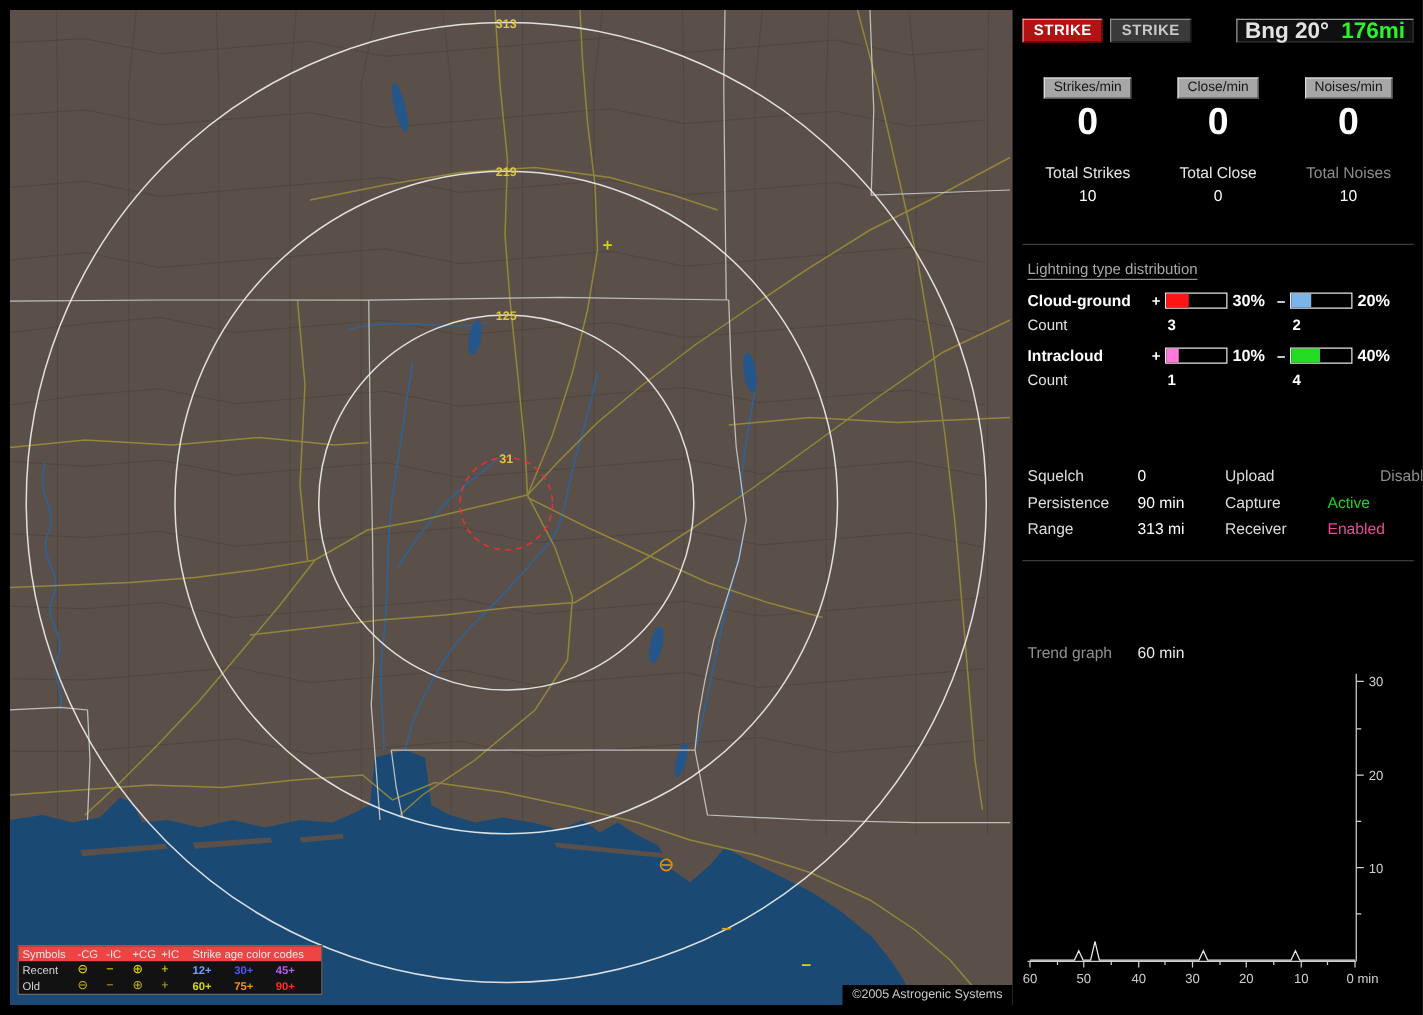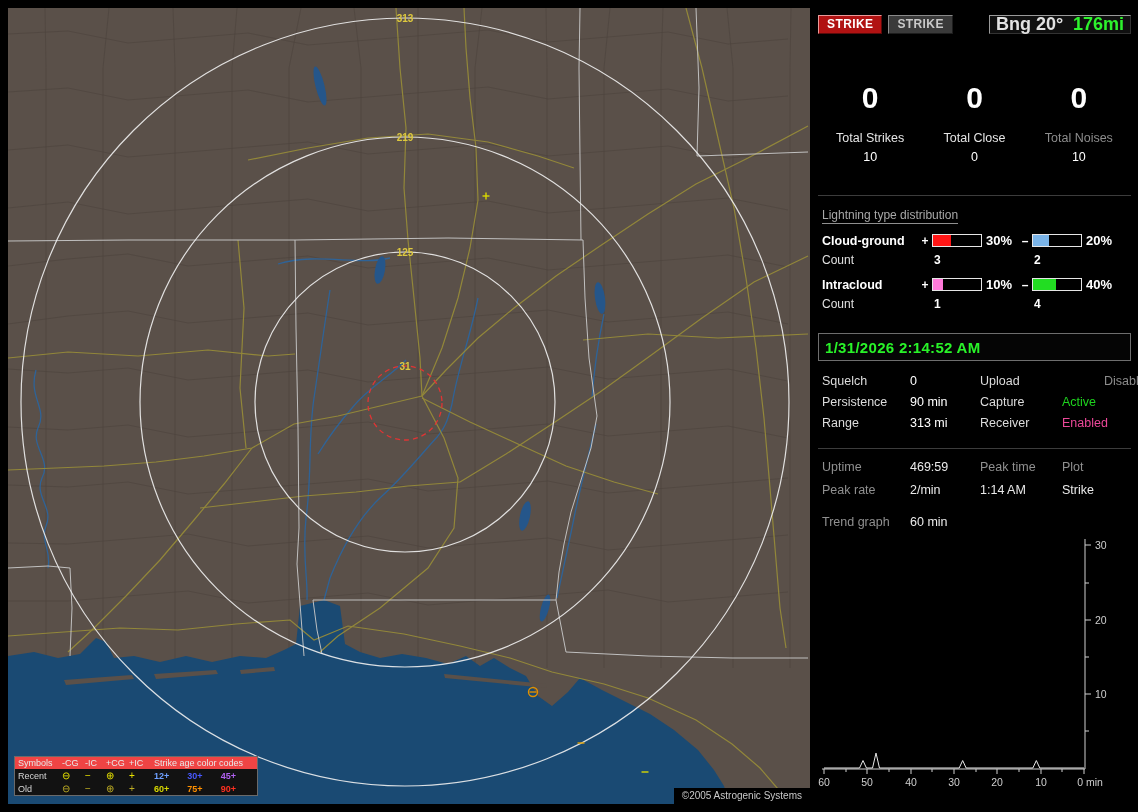--- a/index.html
+++ b/index.html
@@ -195,20 +195,25 @@
 
   <div class="topbar">
     <button type="button" class="btn strike">STRIKE</button>
     <button type="button" class="btn noise">STRIKE</button>
     <div class="bng">
       <span>Bng 20°</span>
       <span class="dist-val">176mi</span>
     </div>
   </div>
 
+  <div class="cols3" style="top:54px;">
+    <div><span class="chip">Strikes/min</span></div>
+    <div><span class="chip">Close/min</span></div>
+    <div><span class="chip">Noises/min</span></div>
+  </div>
 
   <div class="cols3" style="top:74px;">
     <div class="bigzero">0</div>
     <div class="bigzero">0</div>
     <div class="bigzero">0</div>
   </div>
 
   <div class="cols3" style="top:123px;">
     <div>
       <span class="tot-label">Total Strikes</span>
@@ -269,54 +274,40 @@
       <span class="count-label">Count</span>
       <span></span>
       <span class="count-val">1</span>
       <span></span>
         <span></span>
       <span class="count-val">4</span>
       <span></span>
     </div>
   </div>
 
-  <div class="tsbox">
-    <span>1/31/2026 2:14:52 AM</span>
-  </div>
 
   <div class="settings">
     <span class="set-label">Squelch</span>
     <span class="set-value">0</span>
     <span class="set-label">Upload</span>
     <span class="set-value" style="color: rgb(141, 141, 141); margin-left: 42px;">Disabled</span>
 
     <span class="set-label">Persistence</span>
     <span class="set-value">90 min</span>
     <span class="set-label">Capture</span>
     <span class="set-value" style="color: rgb(30, 211, 30);">Active</span>
 
     <span class="set-label">Range</span>
     <span class="set-value">313 mi</span>
     <span class="set-label">Receiver</span>
     <span class="set-value" style="color: #ec4899;">Enabled</span>
   </div>
 
   <div class="hr" style="top:440px;"></div>
 
-  <div class="stats">
-    <span class="stat-label">Uptime</span>
-    <span class="stat-value">469:59</span>
-    <span class="stat-label">Peak time</span>
-    <span class="stat-label">Plot</span>
-
-    <span class="stat-label">Peak rate</span>
-    <span class="stat-value">2/min</span>
-    <span class="stat-value">1:14 AM</span>
-    <span class="stat-value">Strike</span>
-  </div>
 
   <div class="trendrow">
     <span class="stat-label">Trend graph</span>
     <span class="stat-value">60 min</span>
   </div>
 
   <svg class="graph" width="313" height="268" viewBox="0 0 313 268">
     <line class="gaxis" x1="267" y1="6" x2="267" y2="236"></line>
     <line class="gaxis" x1="4" y1="236" x2="267" y2="236"></line>
 

